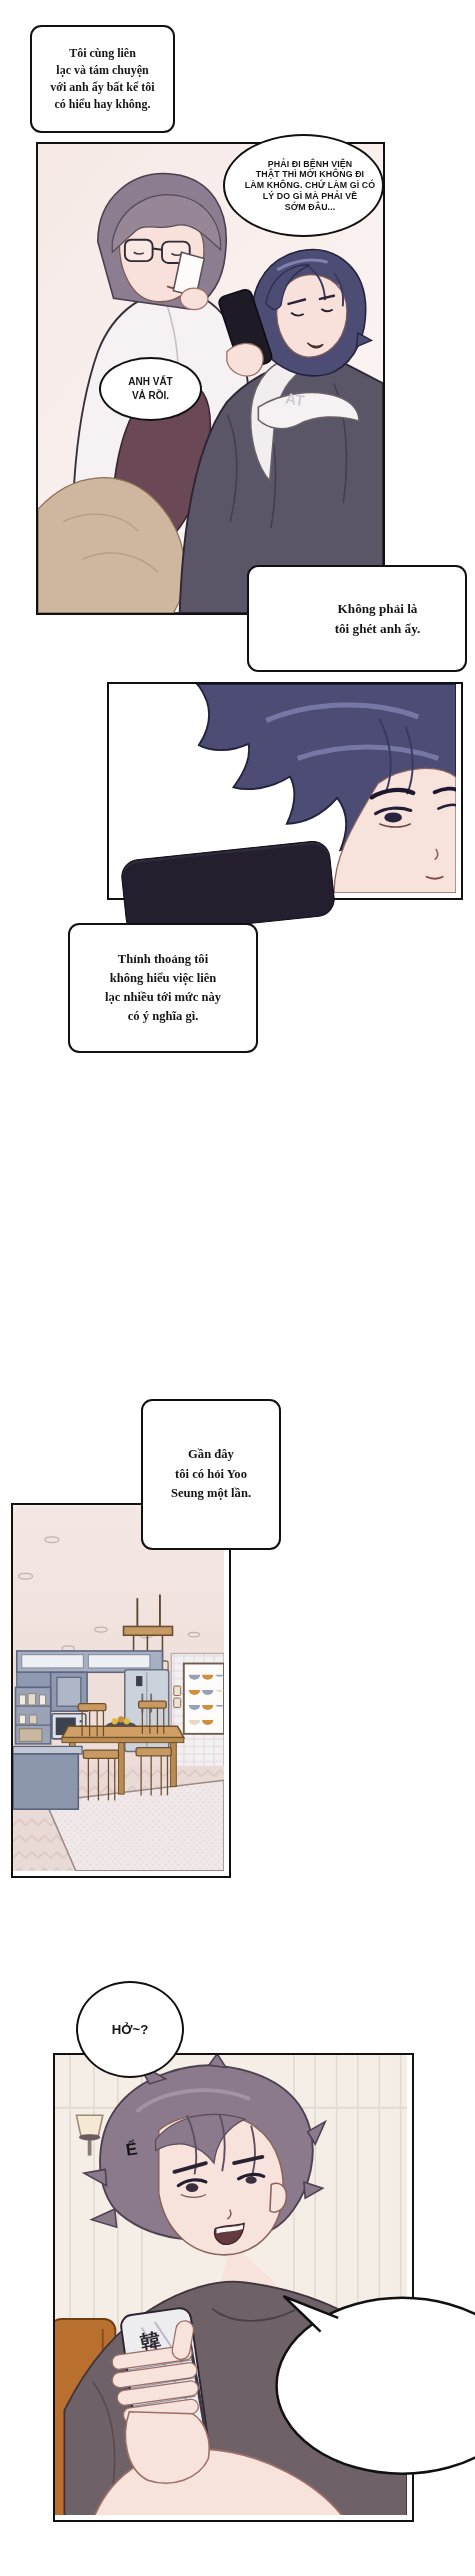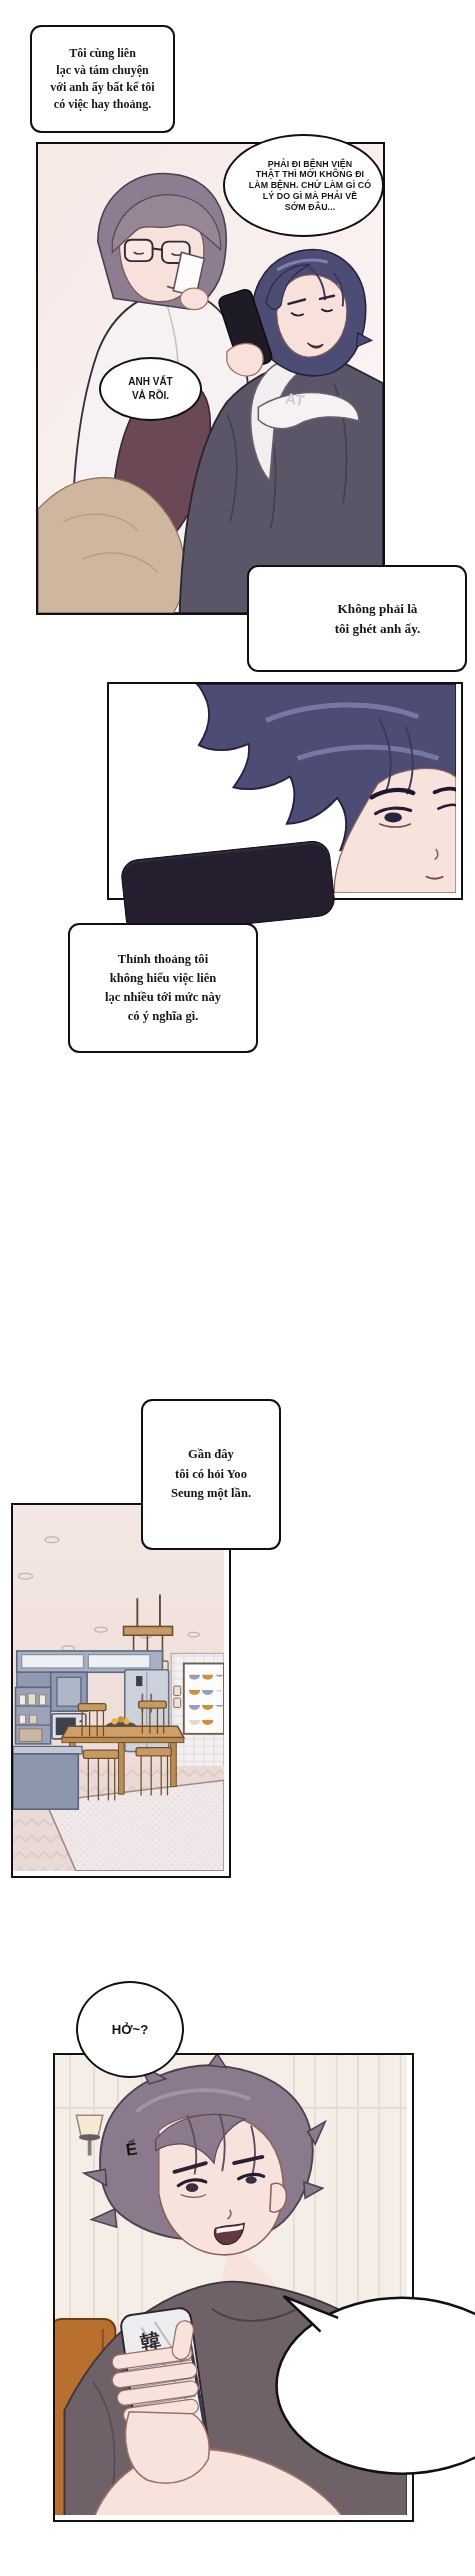--- a/index.html
+++ b/index.html
@@ -91,27 +91,27 @@
         <path d="M300,330 C315,315 338,312 352,325 C362,338 358,358 344,366 C326,374 304,362 300,345 Z" fill="#f7e1da" stroke="#9b6f66" stroke-width="2"></path>
         <text x="392" y="412" font-size="24" font-weight="bold" fill="#cfc9d4" font-family="Liberation Sans, sans-serif" transform="rotate(8 392 412)">AT</text>
       </g>
     </svg>
   </div>
 
   <div class="bubble rectb narr" id="bubble-a" style="left:30px;top:25px;width:141px;height:104px;">
     <span class="ln">Tôi cùng liên</span>
     <span class="ln">lạc và tám chuyện</span>
     <span class="ln">với anh ấy bất kể tôi</span>
-    <span class="ln">có việc hay thoảng.</span>
+    <span class="ln">có hiểu hay không.</span>
   </div>
 
   <div class="bubble ellipseb speech" id="phone-bubble" style="left:223px;top:134px;width:157px;height:99px;">
     <span class="ln">PHẢI ĐI BỆNH VIỆN</span>
     <span class="ln">THẬT THÌ MỚI KHÔNG ĐI</span>
-    <span class="ln">LÀM BỆNH. CHỨ LÀM GÌ CÓ</span>
+    <span class="ln">LÀM KHÔNG. CHỨ LÀM GÌ CÓ</span>
     <span class="ln">LÝ DO GÌ MÀ PHẢI VỀ</span>
     <span class="ln">SỚM ĐÂU...</span>
   </div>
 
   <div class="bubble ellipseb speech" id="anhvat-bubble" style="left:99px;top:357px;width:99px;height:60px;">
     <span class="ln">ANH VẤT</span>
     <span class="ln">VẢ RỒI.</span>
   </div>
 
   <div class="bubble rectb narr" id="bubble-b" style="left:247px;top:565px;width:175px;height:103px;padding-left:41px;">

